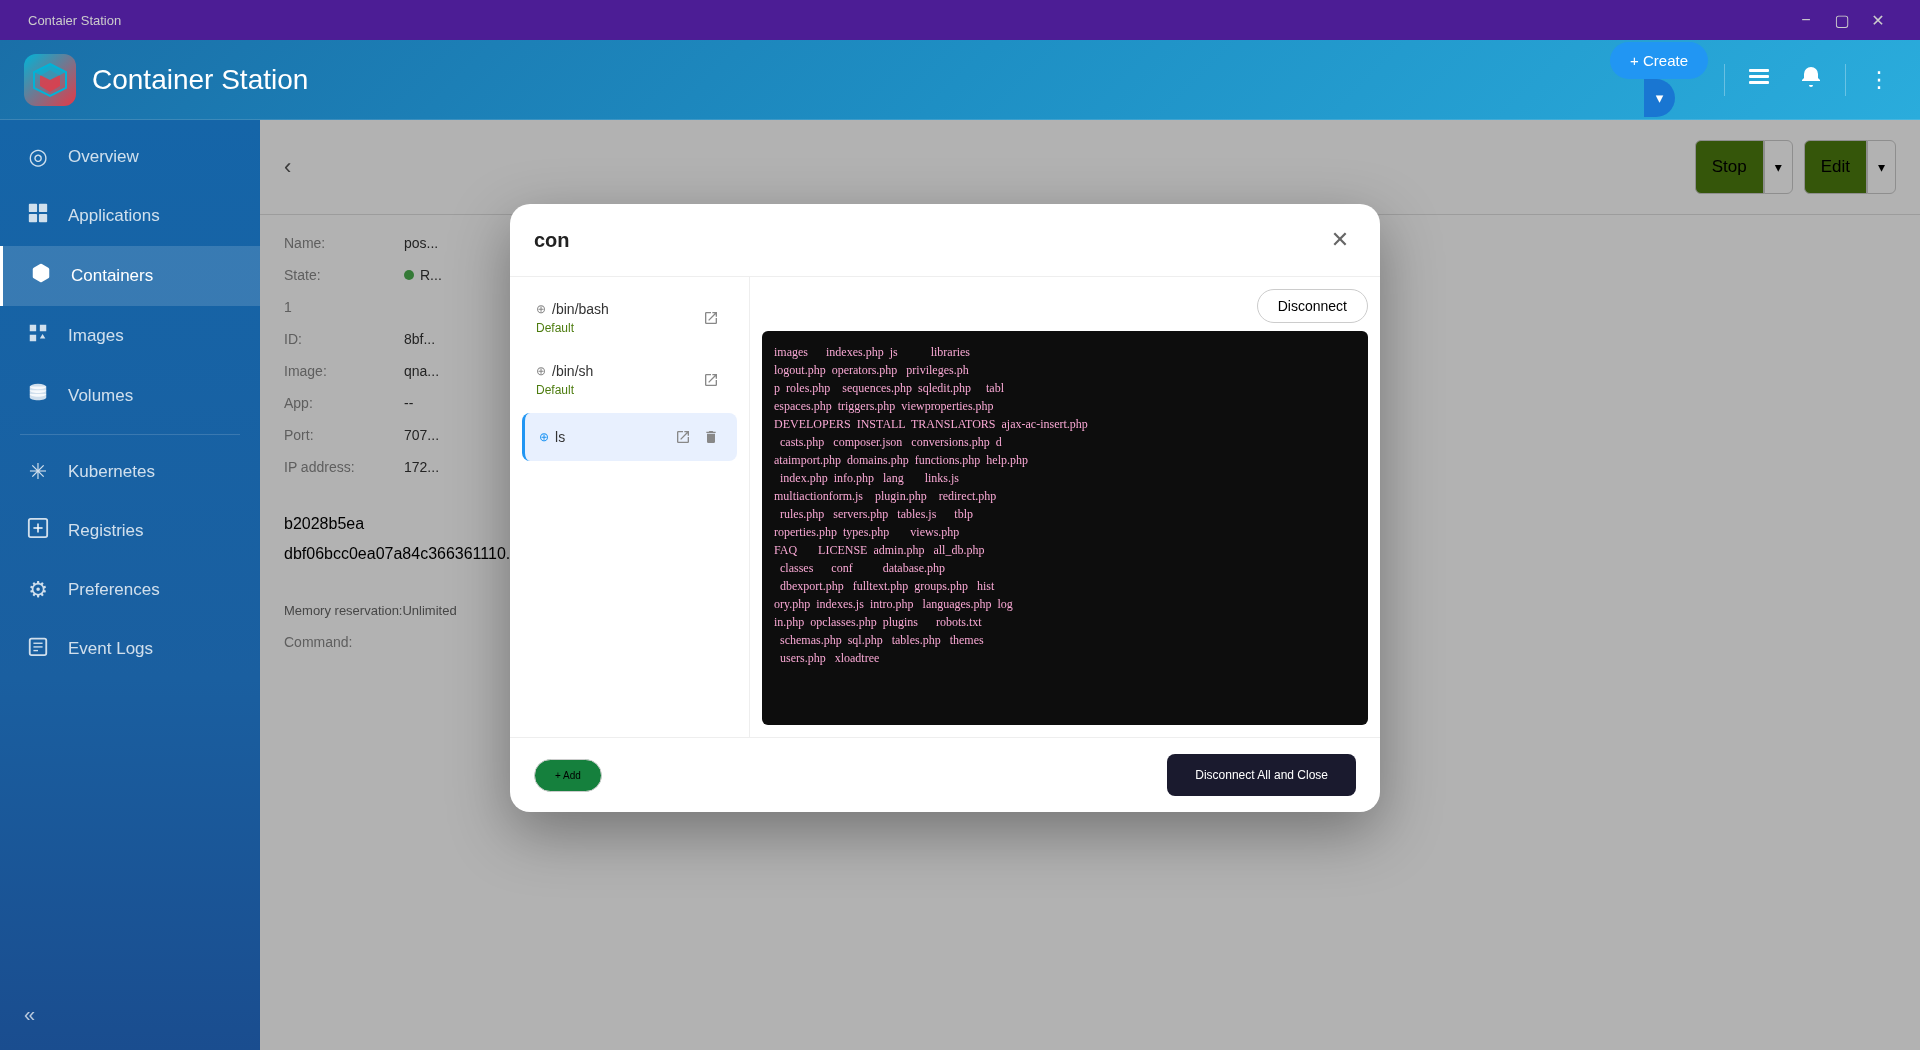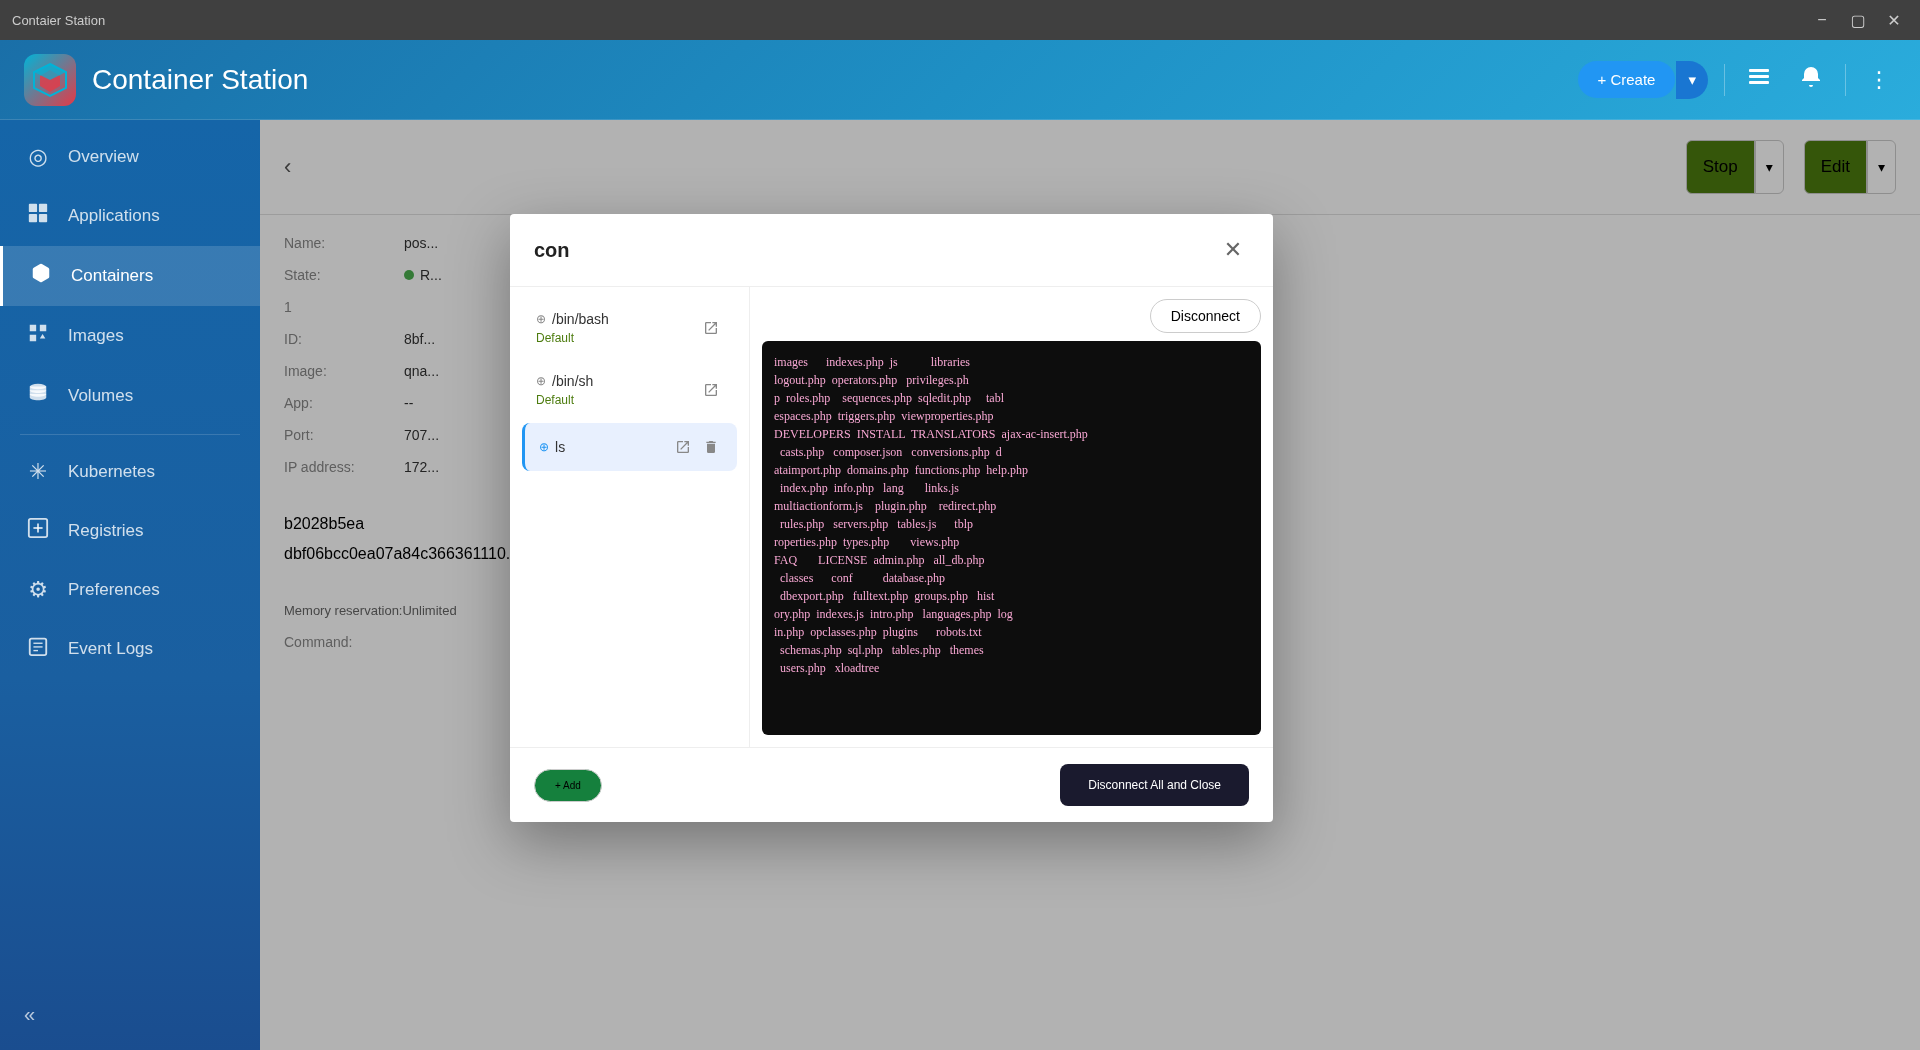--- a/index.html
+++ b/index.html
@@ -1,25 +1,25 @@
 <!DOCTYPE html>
 <html><head>
   <meta charset="utf-8">
   <style>
     * { margin: 0; padding: 0; box-sizing: border-box; }
     body { width: 1920px; height: 1050px; overflow: hidden; font-family: -apple-system, BlinkMacSystemFont, 'Segoe UI', sans-serif; background: #1a6fa8; }
 
     
     .titlebar {
       height: 40px;
-      background: #404040;
+      background: #4c1d95;
       display: flex;
       align-items: center;
       justify-content: space-between;
-      padding: 0 12px;
+      padding: 0 28px;
       color: #ccc;
       font-size: 13px;
     }
     .titlebar-controls { display: flex; gap: 8px; }
     .titlebar-btn {
       width: 28px; height: 28px;
       background: transparent; border: none; color: #ccc;
       font-size: 16px; cursor: pointer; display: flex; align-items: center; justify-content: center;
     }
 
@@ -128,24 +128,24 @@
     }
     .action-btn-arrow {
       border-left: 1px solid #ccc;
       padding: 8px 10px; cursor: pointer; font-size: 14px;
       background: white;
     }
 
     
     .modal {
       position: absolute;
-      top: 94px; left: 250px;
-      width: 763px;
+      top: 84px; left: 250px;
+      width: 870px;
       background: white;
-      border-radius: 4px;
+      border-radius: 20px;
       box-shadow: 0 20px 60px rgba(0,0,0,0.35);
       z-index: 200;
       overflow: hidden;
     }
     .modal-header {
       display: flex; align-items: center; justify-content: space-between;
       padding: 20px 24px;
       border-bottom: 1px solid #eee;
     }
     .modal-title { font-size: 20px; font-weight: 600; color: #222; }
@@ -253,21 +253,21 @@
       <div class="logo">
         <svg width="40" height="40" viewBox="0 0 40 40">
           <polygon points="20,4 36,12 36,28 20,36 4,28 4,12" fill="none" stroke="#00b4d8" stroke-width="2"></polygon>
           <polygon points="20,10 30,16 30,26 20,32 10,26 10,16" fill="#e63946" opacity="0.8"></polygon>
           <polygon points="20,4 36,12 20,20 4,12" fill="#00b4d8" opacity="0.7"></polygon>
         </svg>
       </div>
       <span class="app-title">Container Station</span>
     </div>
     <div class="header-right">
-      <div style="display:flex;align-items:center;">
+      <div style="display:flex;align-items:center;flex-direction:column;">
         <button class="create-btn">+ Create</button>
         <button class="create-btn" style="border-radius:0 24px 24px 0;padding:10px 12px;margin-left:1px;background:#1976d2;">▾</button>
       </div>
       <div class="header-divider"></div>
       <button class="header-icon-btn">
         <svg width="24" height="24" fill="white" viewBox="0 0 24 24">
             <rect x="2" y="4" width="20" height="3" rx="1"></rect>
             <rect x="2" y="10" width="20" height="3" rx="1"></rect>
             <rect x="2" y="16" width="20" height="3" rx="1"></rect>
           </svg>
@@ -368,21 +368,21 @@
 
         <div class="detail-header">
           <div class="detail-header-left">
             <button class="back-btn">‹</button>
           </div>
           <div class="detail-header-right">
             <div style="display:flex;">
               <button class="action-btn" style="border-radius:6px 0 0 6px;">Stop</button>
               <button class="action-btn action-btn-arrow" style="border-radius:0 6px 6px 0;">▾</button>
             </div>
-            <div style="display:flex;margin-left:12px;">
+            <div style="display:flex;margin-left:3px;">
               <button class="action-btn" style="border-radius:6px 0 0 6px;">Edit</button>
               <button class="action-btn action-btn-arrow" style="border-radius:0 6px 6px 0;">▾</button>
             </div>
           </div>
         </div>
 
         <div class="detail-content">
           <div class="detail-row">
             <span class="detail-label">Name:</span>
             <span class="detail-value">pos...</span>

